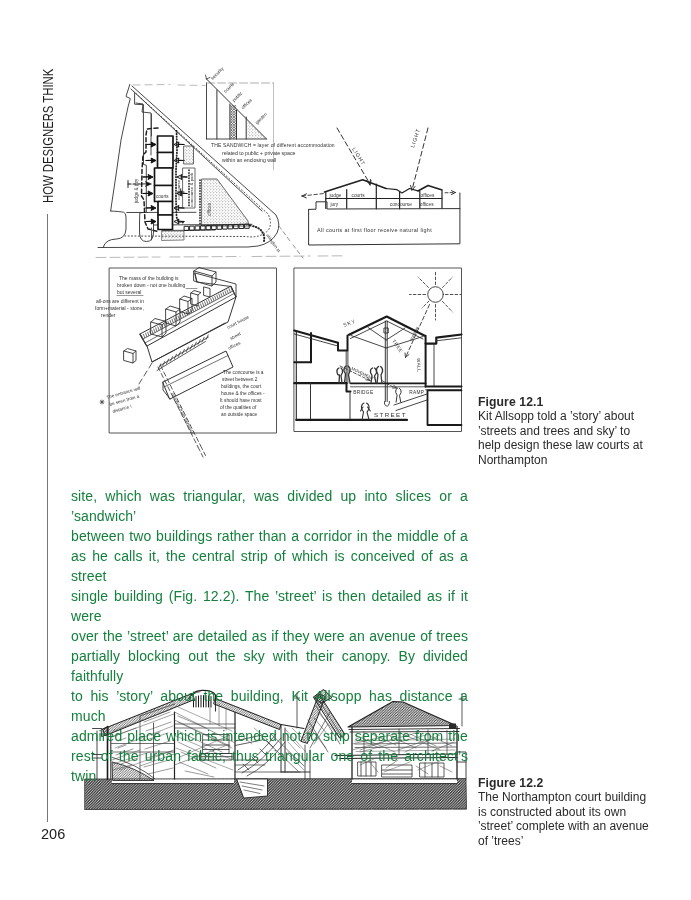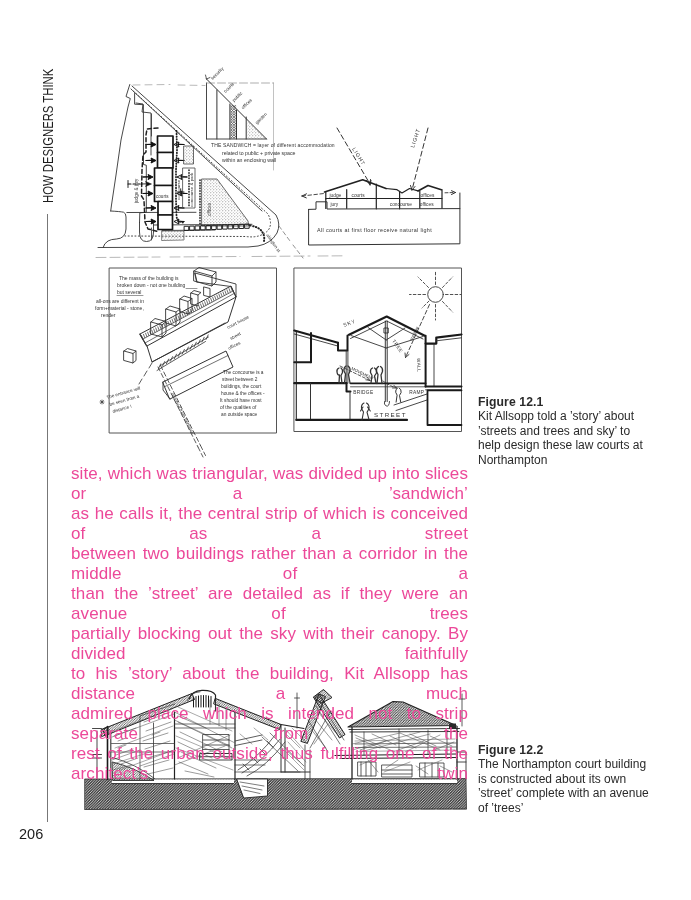--- a/index.html
+++ b/index.html
@@ -2,28 +2,28 @@
 <html><head>
 <meta charset="utf-8">
 <style>
   html,body{margin:0;padding:0;background:#fff;}
   #page{position:relative;width:691px;height:900px;background:#fff;overflow:hidden;
         font-family:"Liberation Sans",sans-serif;}
   .abs{position:absolute;}
   #sidebar{left:40px;top:203px;transform-origin:0 0;transform:rotate(-90deg) scaleX(0.78);
     font-size:14.5px;letter-spacing:0px;color:#1c1c1c;white-space:nowrap;}
   #vrule{left:46.5px;top:214px;width:1px;height:608px;background:#777;}
-  #pagenum{left:19px;top:826px;font-size:14.5px;color:#1c1c1c;}
-  #bodytext{left:71px;top:464px;width:397px;font-size:17px;line-height:20px;
-    color:#ec4899;letter-spacing:0.1px;}
+  #pagenum{left:41px;top:826px;font-size:14.5px;color:#1c1c1c;}
+  #bodytext{left:71px;top:486px;width:397px;font-size:14px;line-height:20px;
+    color:#15803d;letter-spacing:0.1px;}
   #bodytext div{text-align:justify;text-align-last:justify;}
   .cap{color:#2a2a2a;font-size:12px;line-height:14.4px;width:190px;}
   .cap b{font-size:12.2px;letter-spacing:0.1px;}
   #cap1{left:478px;top:395px;}
-  #cap2{left:478px;top:743px;}
+  #cap2{left:478px;top:776px;}
   text{font-family:"Liberation Sans",sans-serif;}
 </style>
 </head>
 <body>
 <div id="page">
 
   <div id="sidebar" class="abs">HOW DESIGNERS THINK</div>
 
   <div id="vrule" class="abs"></div>
 
@@ -552,25 +552,26 @@
     </g>
 
     <g stroke="#3d3d3d" stroke-width="0.7">
       <path d="M316,706 L340,744 M320,702 L344,740 M308,720 L328,752 M310,748 L330,712"></path>
     </g>
   </g>
   </svg>
 
   <div id="bodytext" class="abs">
     <div>site, which was triangular, was divided up into slices or a ’sandwich’</div>
+    <div>between two buildings rather than a corridor in the middle of a</div>
     <div>as he calls it, the central strip of which is conceived of as a street</div>
-    <div>between two buildings rather than a corridor in the middle of a</div>
-    <div>than the ’street’ are detailed as if they were an avenue of trees</div>
+    <div>single building (Fig. 12.2). The ’street’ is then detailed as if it were</div>
+    <div>over the ’street’ are detailed as if they were an avenue of trees</div>
     <div>partially blocking out the sky with their canopy. By divided faithfully</div>
     <div>to his ’story’ about the building, Kit Allsopp has distance a much</div>
     <div>admired place which is intended not to strip separate from the</div>
-    <div>rest of the urban outside, thus fulfilling one of the architect’s twin</div>
+    <div>rest of the urban fabric, thus triangular one of the architect’s twin</div>
   </div>
 
   <div id="cap1" class="abs cap"><b>Figure 12.1</b><br>Kit Allsopp told a ’story’ about<br>’streets and trees and sky’ to<br>help design these law courts at<br>Northampton</div>
 
   <div id="cap2" class="abs cap"><b>Figure 12.2</b><br>The Northampton court building<br>is constructed about its own<br>’street’ complete with an avenue<br>of ’trees’</div>
 </div>
 
 </body></html>

